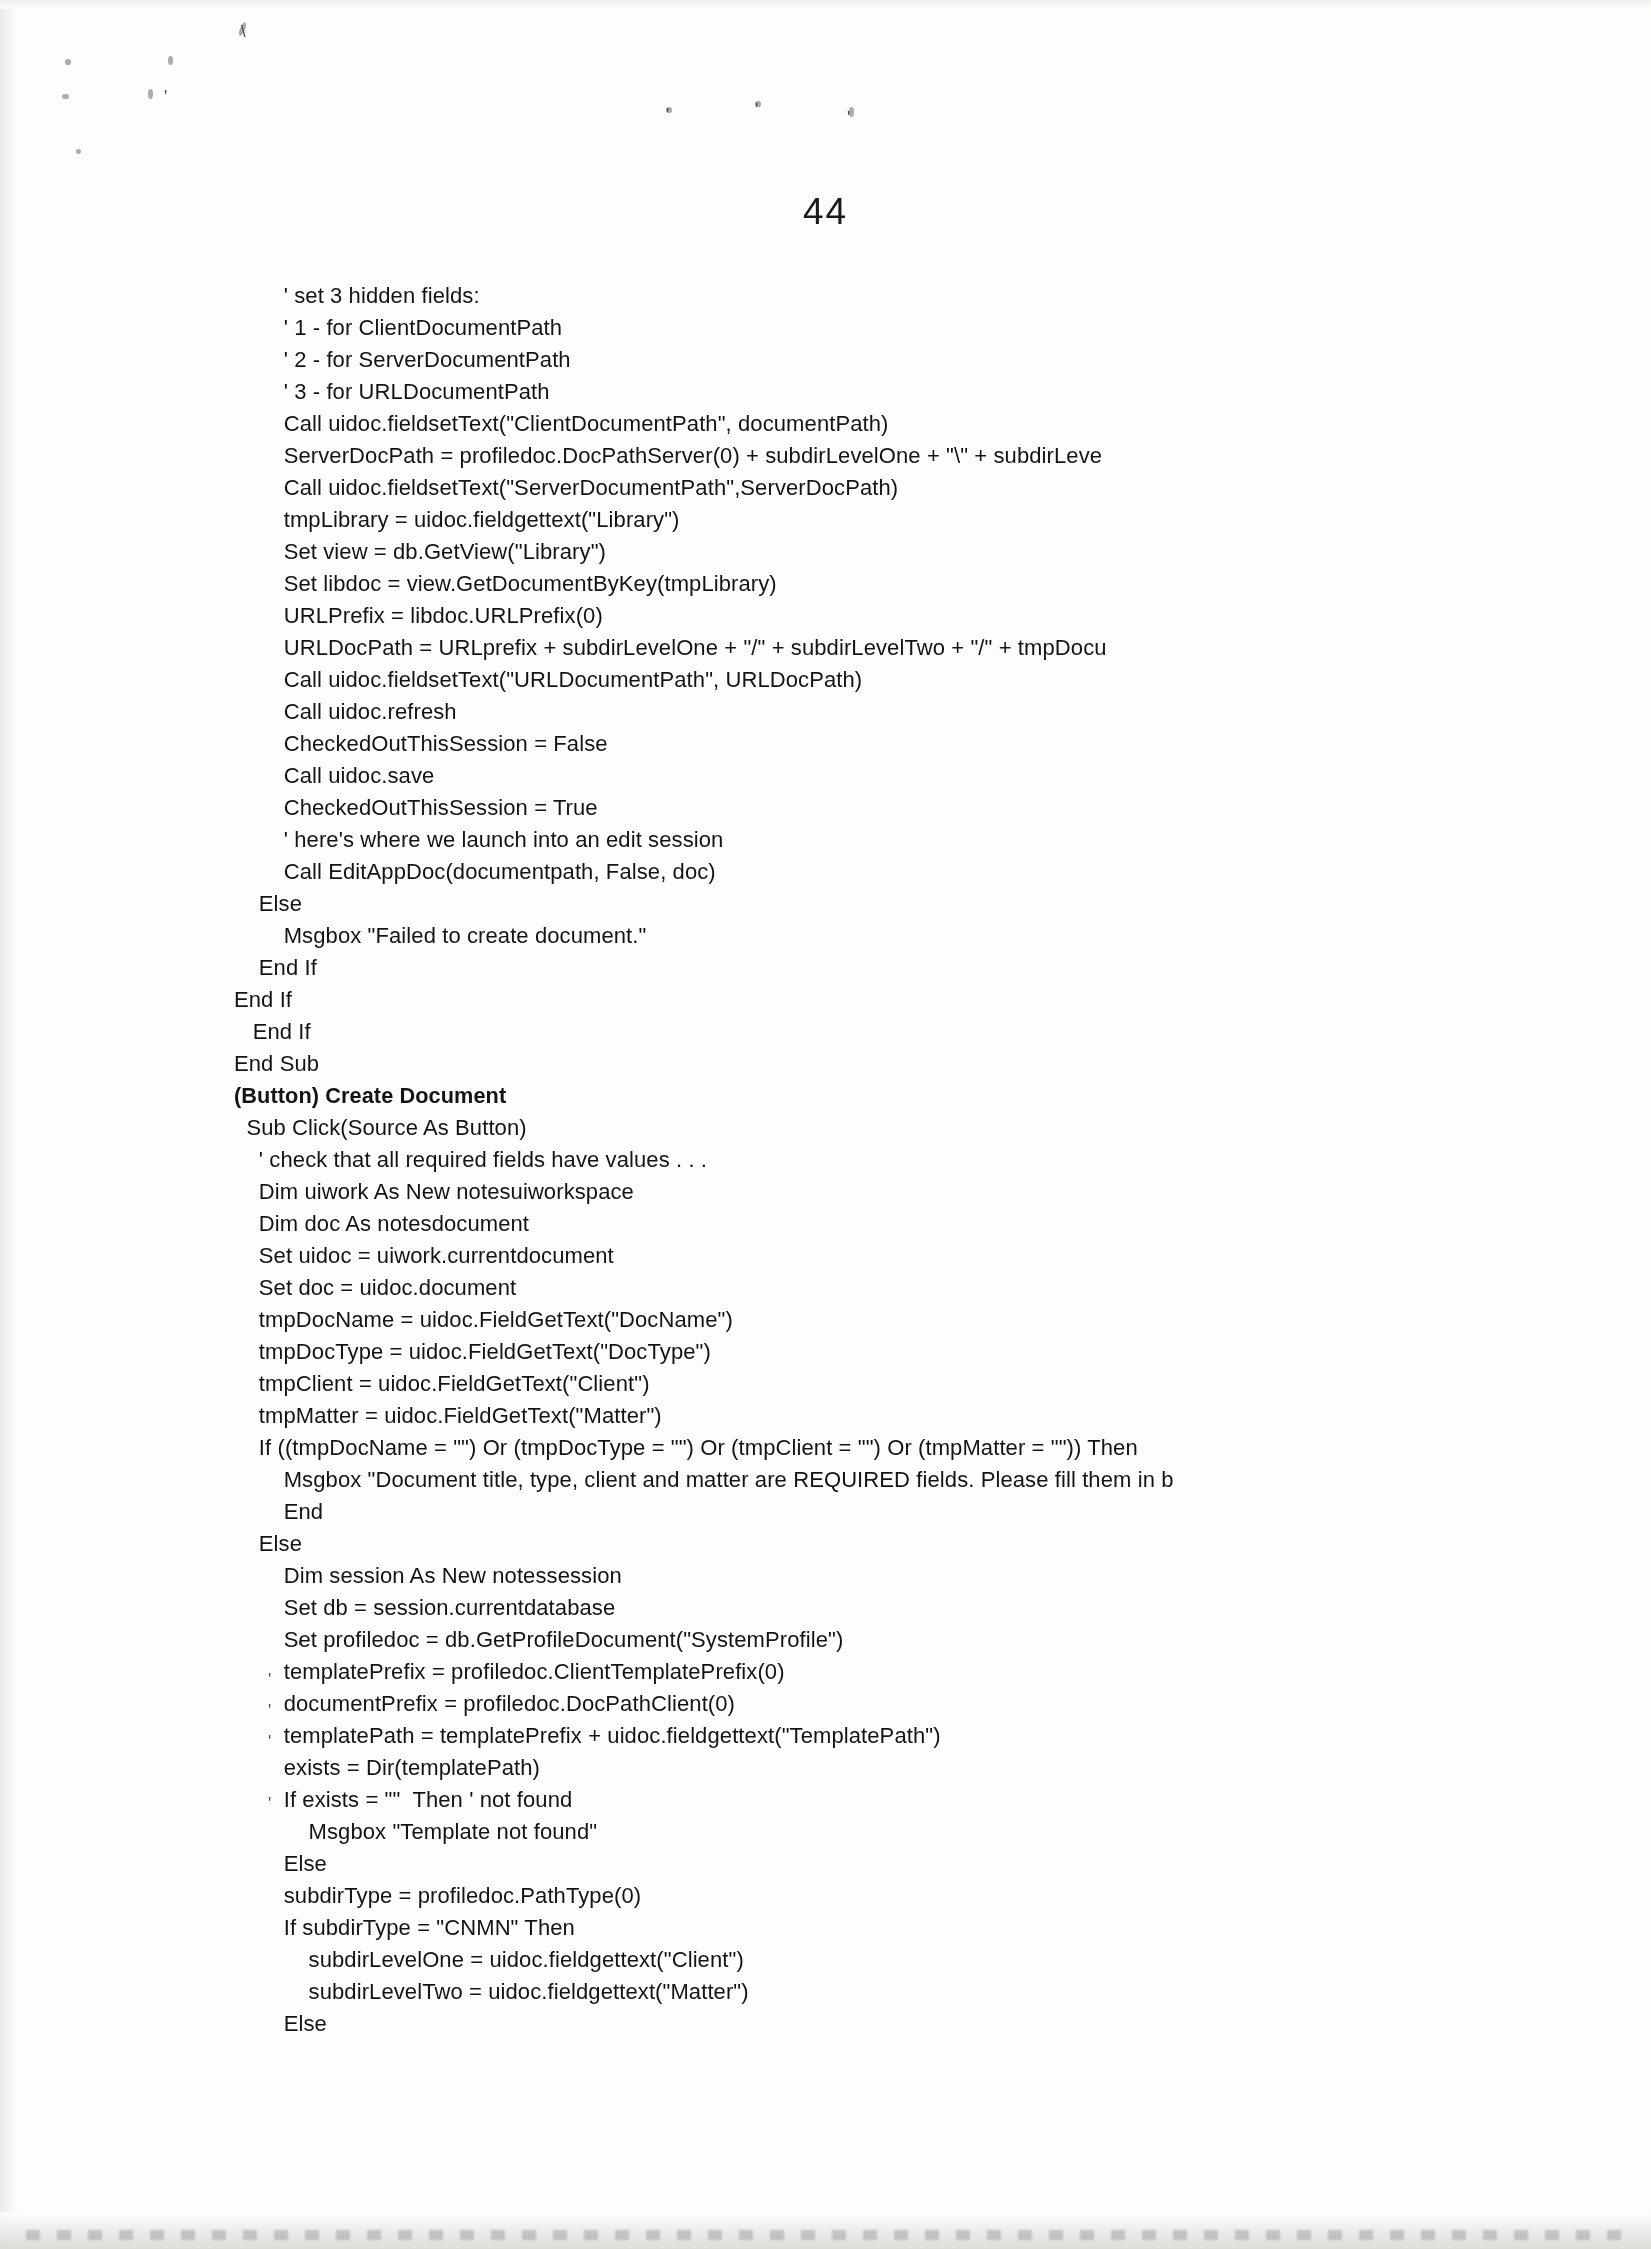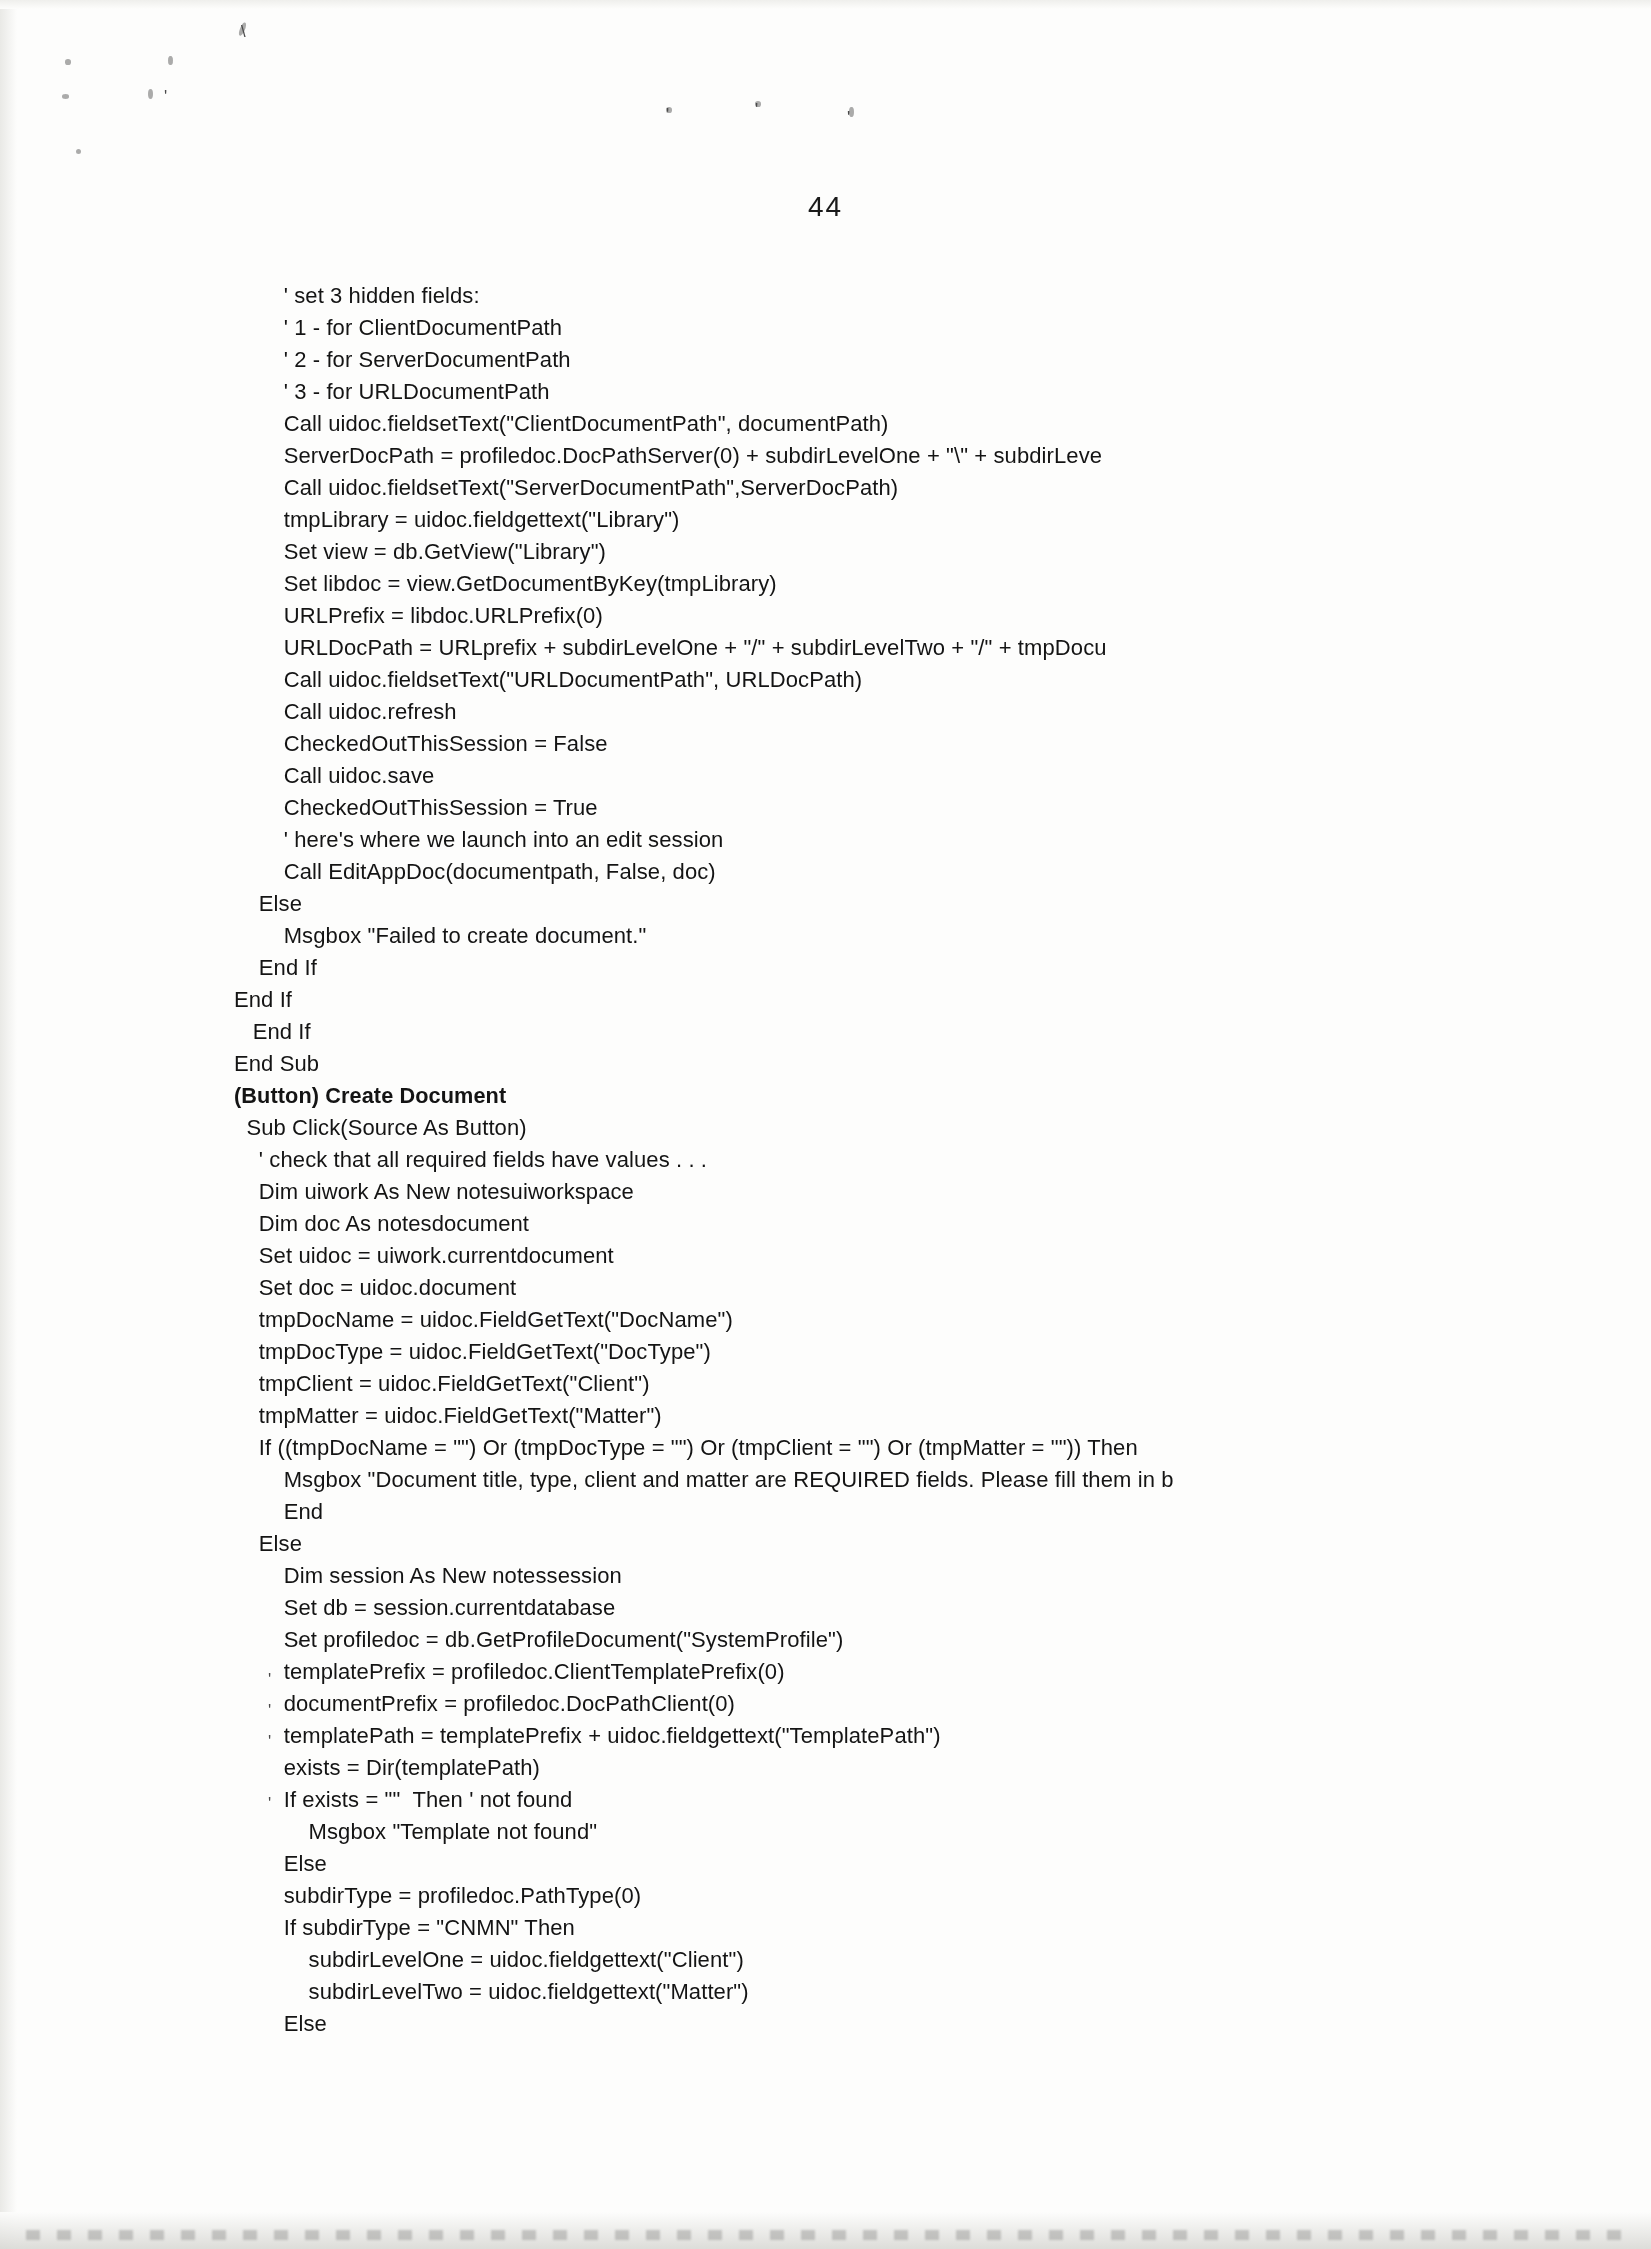--- a/index.html
+++ b/index.html
@@ -64,21 +64,21 @@
     );
     filter: blur(0.8px);
   }
 
   .page-number {
     position: absolute;
     left: 0;
     top: 191px;
     width: 1651px;
     text-align: center;
-    font-size: 28px;
+    font-size: 37px;
     color: #1a1a1a;
     letter-spacing: 1.9px;
   }
 
   .code-block {
     position: absolute;
     left: 234px;
     top: 280px;
     width: 1421px;
     font-size: 22px;

